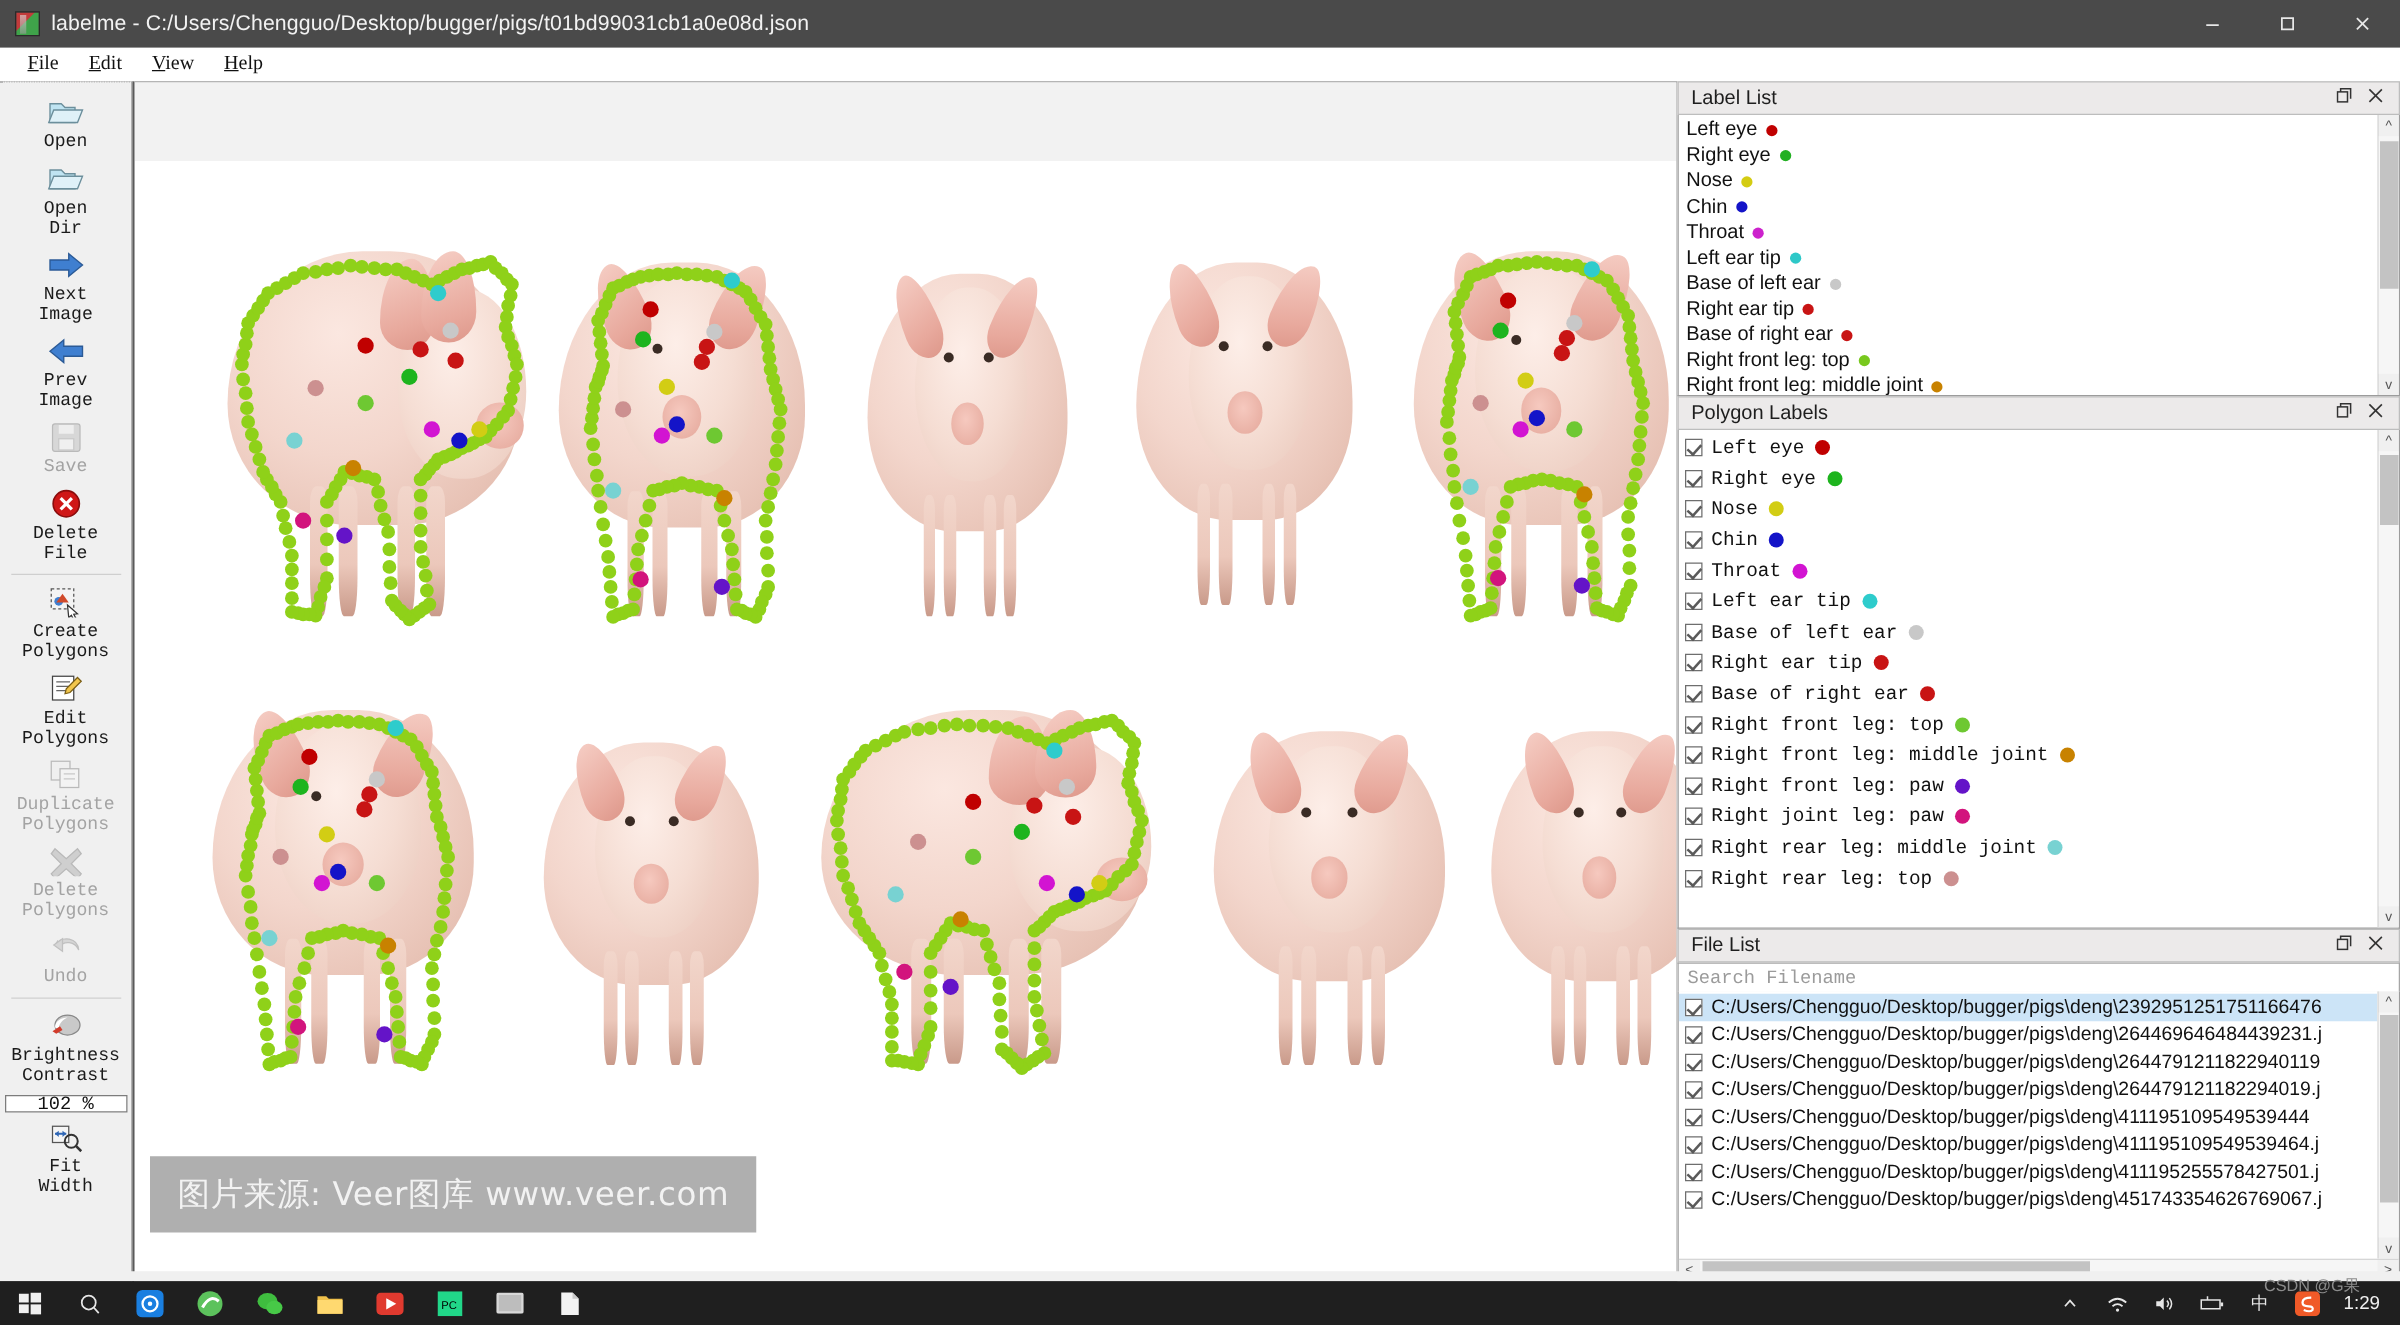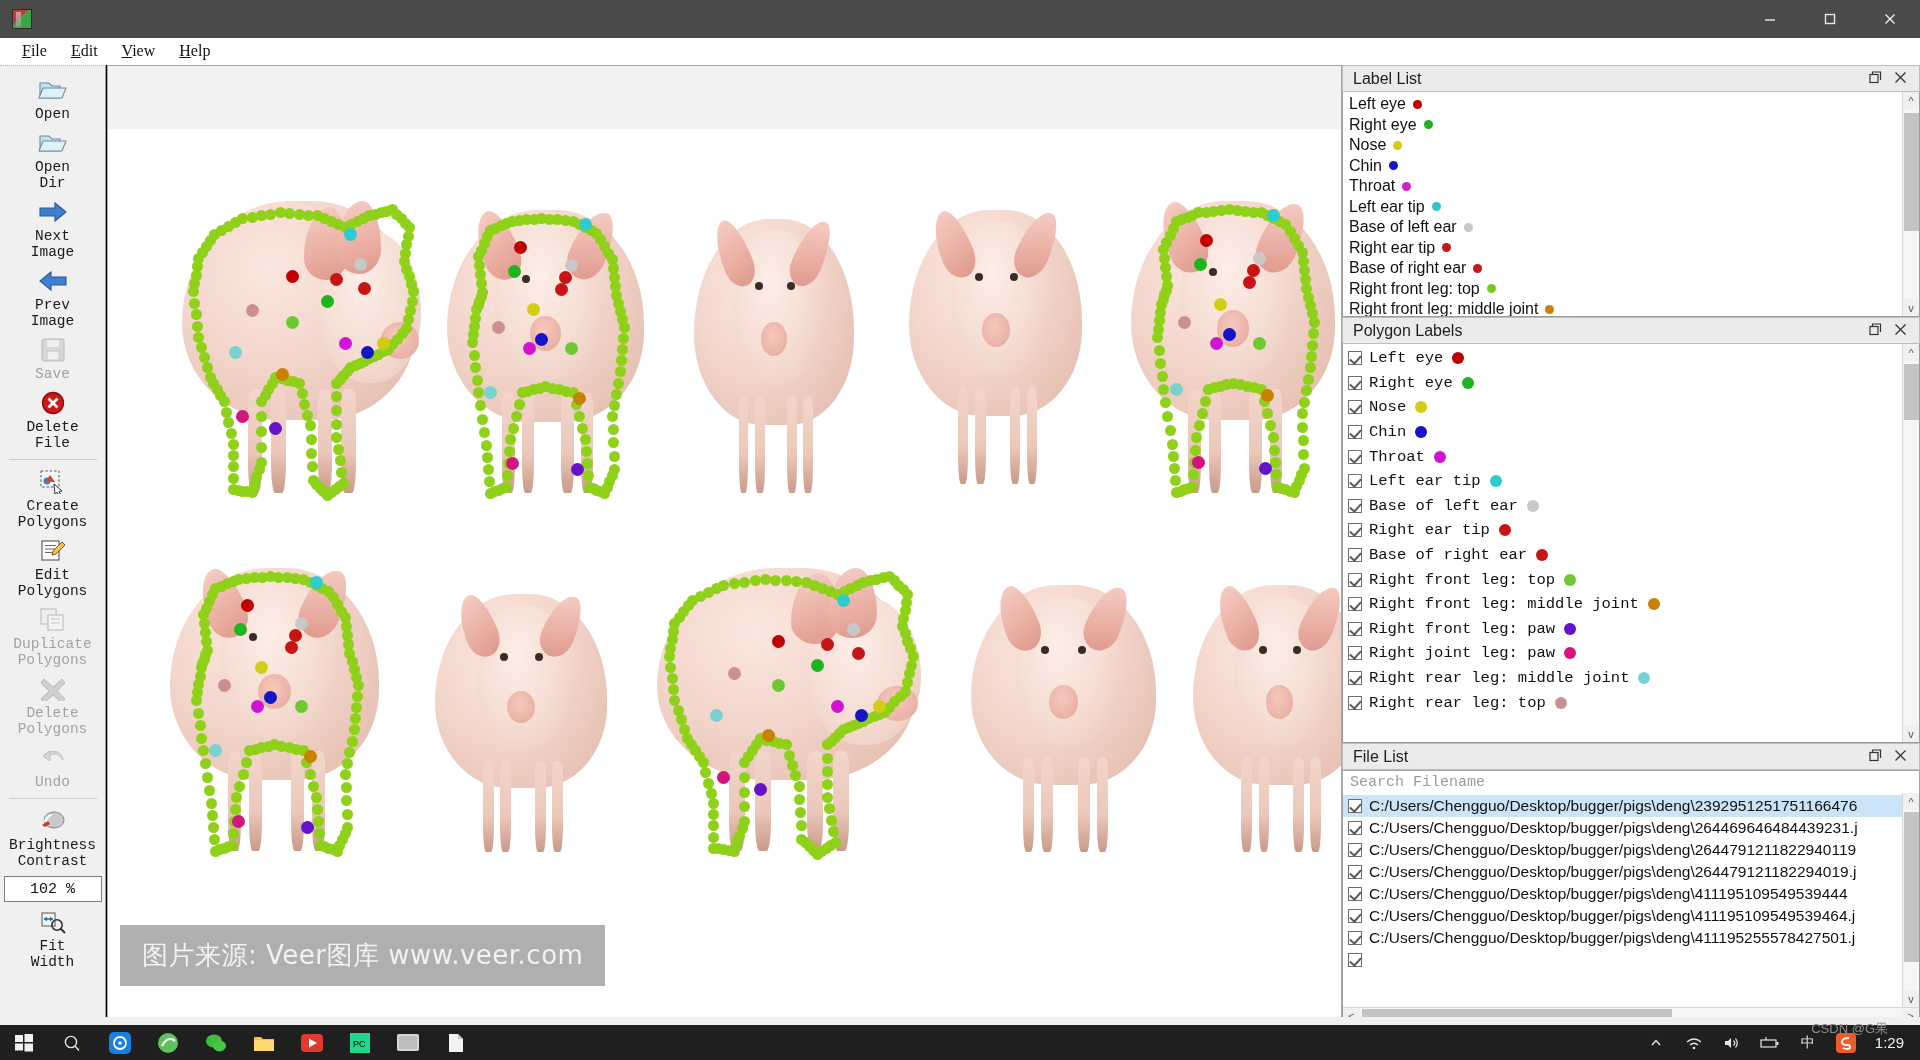--- a/index.html
+++ b/index.html
@@ -63,21 +63,21 @@
   .tb-ico svg { display:block; }
   .tb-label {
     font-family: "Liberation Mono", monospace;
     font-size: 14.5px; line-height: 16px; color: #1a1a1a; text-align: center;
     margin-top: 1px; white-space: pre-line;
   }
   .tb-item.disabled .tb-label { color: #a3a3a3; }
   .tb-item.disabled .tb-ico { opacity: .45; filter: grayscale(100%); }
   .tb-sep { width: 88px; height: 1px; background: #cfcfcf; margin: 5px 0 4px; }
   .zoom-box {
-    width: 98px; height: 26px; background: #fff; border: 1px solid #7c7c7c;
+    width: 98px; height: 14px; background: #fff; border: 1px solid #7c7c7c;
     display: flex; align-items: center; justify-content: center;
     font-family: "Liberation Mono", monospace; font-size: 15px; color: #111;
     margin: 4px 0 2px;
   }
 
   
   .canvas-wrap {
     position: absolute; top: 65px; left: 107px; right: 578px; bottom: 35px;
     background: #ffffff; border: 1px solid #a8a8a8;
   }
@@ -223,20 +223,21 @@
     position: absolute; left: 0; bottom: 35px; width: 1920px; height: 8px; background: #f0f0f0;
   }
 </style>
 </head>
 <body>
 
 <div id="app">
 
   <div class="titlebar">
     <div class="title-icon"></div>
+    <div class="title-text">labelme - C:/Users/Chengguo/Desktop/bugger/pigs/t01bd99031cb1a0e08d.json</div>
     <div class="win-buttons">
       <div class="win-btn">
         <svg width="14" height="14" viewBox="0 0 14 14">
             <line x1="2" y1="8" x2="12" y2="8" stroke="#e8e8e8" stroke-width="1.4"></line>
           </svg>
       </div>
       <div class="win-btn">
         <svg width="14" height="14" viewBox="0 0 14 14">
             <rect x="2.5" y="2.5" width="9" height="9" fill="none" stroke="#e8e8e8" stroke-width="1.4"></rect>
           </svg>
@@ -1409,20 +1410,21 @@
               <div class="fl-row">
                 <span class="cbx on"></span>
                 <span>C:/Users/Chengguo/Desktop/bugger/pigs\deng\411195109549539464.j</span>
               </div>
               <div class="fl-row">
                 <span class="cbx on"></span>
                 <span>C:/Users/Chengguo/Desktop/bugger/pigs\deng\411195255578427501.j</span>
               </div>
               <div class="fl-row">
                 <span class="cbx on"></span>
+                <span>C:/Users/Chengguo/Desktop/bugger/pigs\deng\451743354626769067.j</span>
               </div>
             </div>
           <div class="vscroll">
             <div class="vs-arrow">^</div>
             <div class="vs-track">
               <div class="vs-thumb" style="top:2px;height:150px"></div>
             </div>
             <div class="vs-arrow">v</div>
           </div>
         </div>

